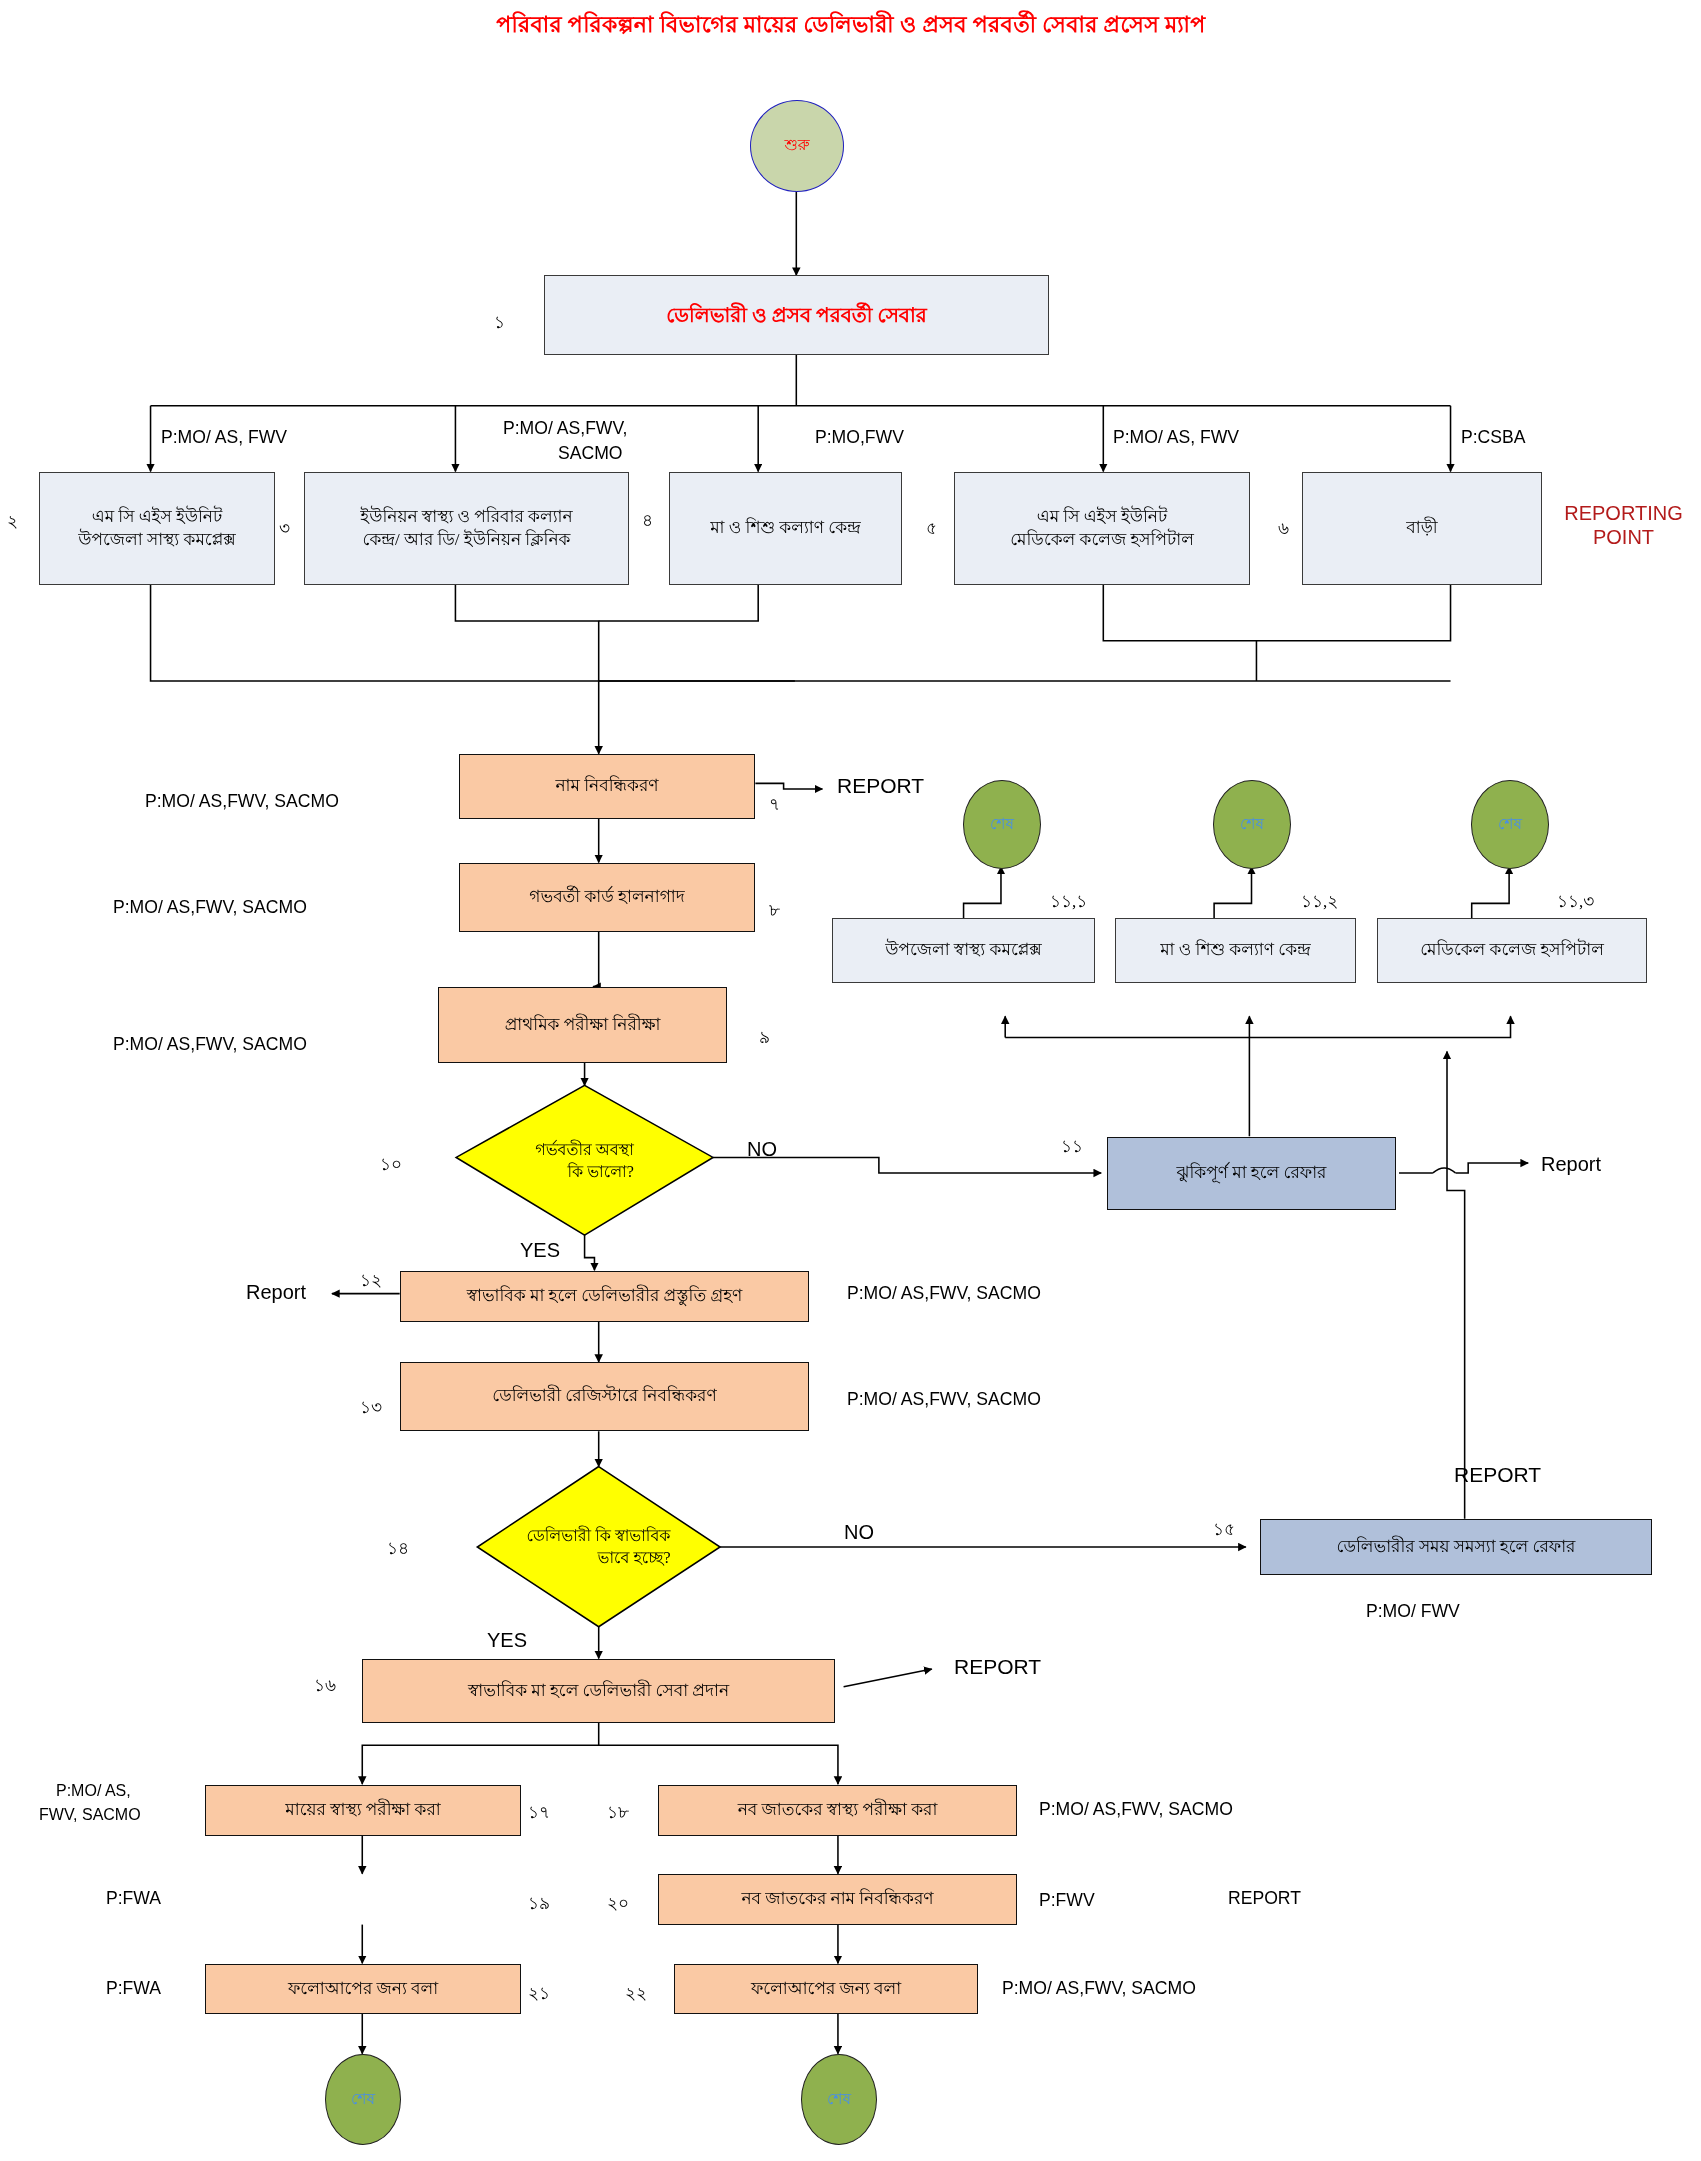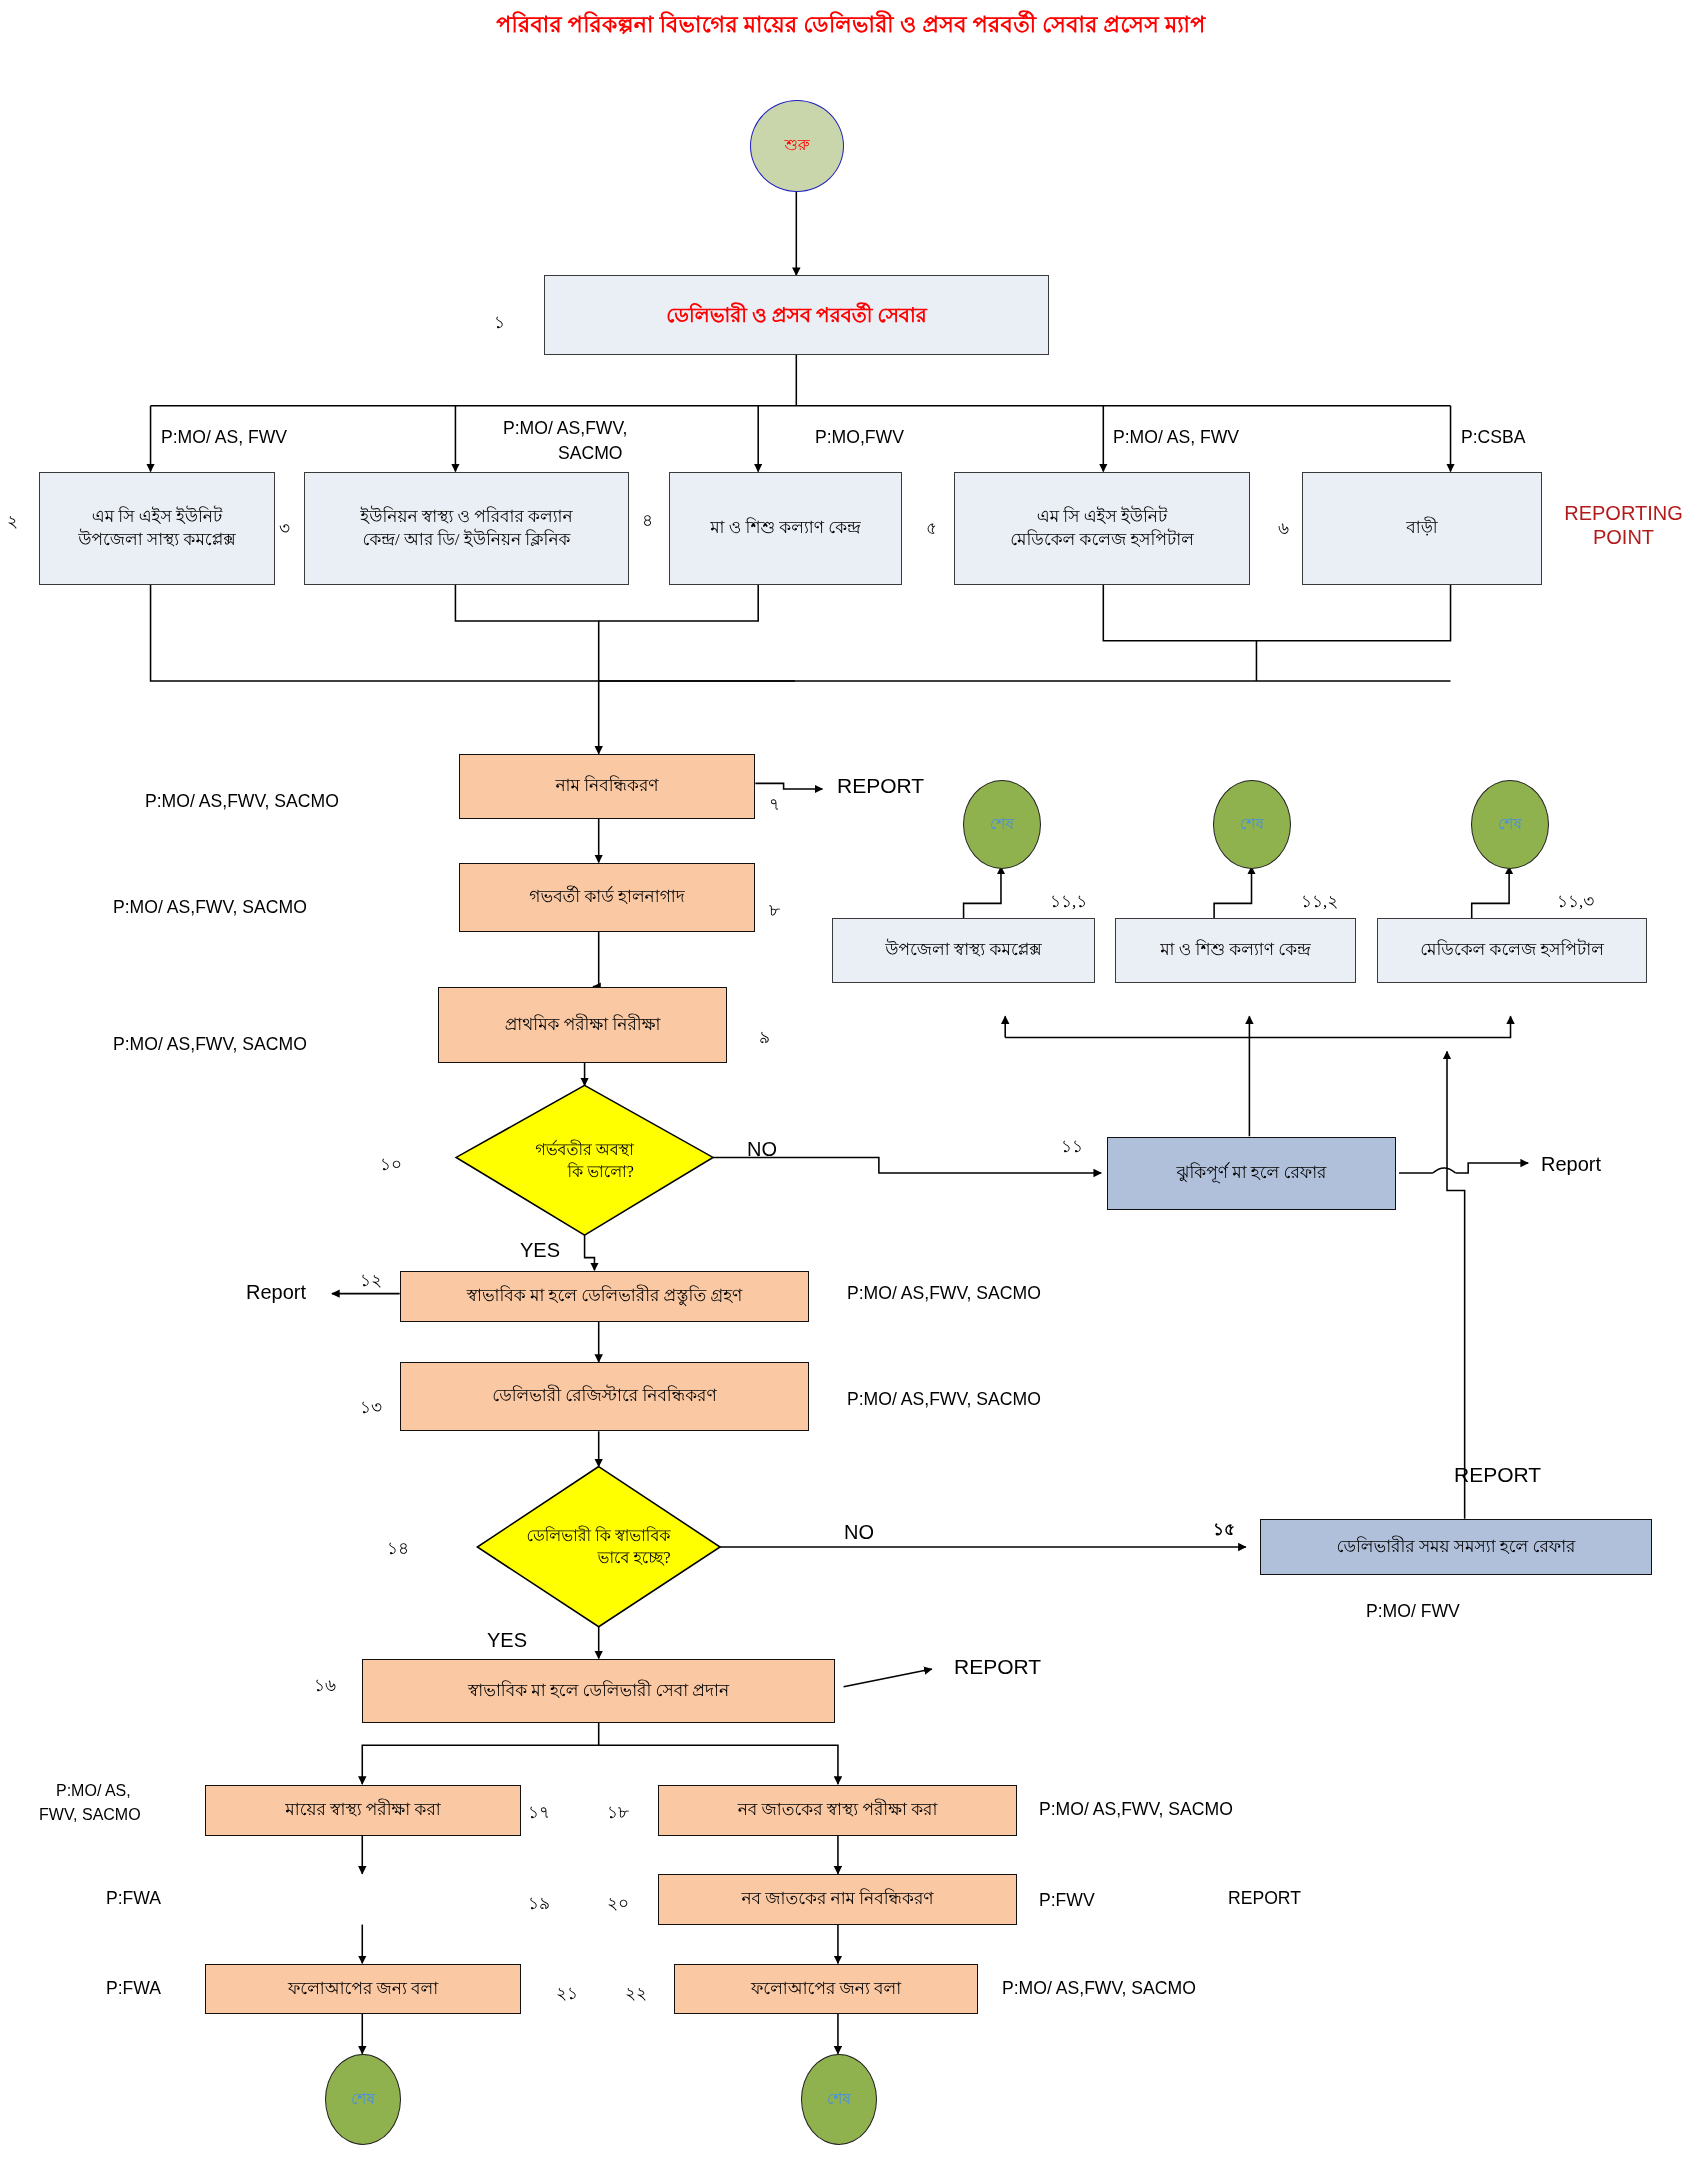--- a/index.html
+++ b/index.html
@@ -269,21 +269,21 @@
       </div>
     </div>
   </div>
   <div class="bn-num" style="left:387px;top:1535px;">১৪</div>
   <div class="ann" style="left:844px;top:1521px;font-size:20px;">NO</div>
   <div class="ann" style="left:487px;top:1629px;font-size:20px;">YES</div>
 
   <div class="node box-slate" style="left:1260px;top:1519px;width:392px;height:56px;">
     <span>ডেলিভারীর সময় সমস্যা হলে রেফার</span>
   </div>
-  <div class="bn-num" style="left:1213px;top:1516px;font-weight:bold;">১৫</div>
+  <div class="bn-num" style="left:1213px;top:1516px;">১৫</div>
   <div class="ann" style="left:1454px;top:1463px;font-size:21px;">REPORT</div>
   <div class="ann" style="left:1366px;top:1601px;">P:MO/ FWV</div>
 
   <div class="node box-orange" style="left:362px;top:1659px;width:473px;height:64px;">
     <span>স্বাভাবিক মা হলে ডেলিভারী সেবা প্রদান</span>
   </div>
   <div class="bn-num" style="left:314px;top:1672px;">১৬</div>
   <div class="ann" style="left:954px;top:1655px;font-size:21px;">REPORT</div>
 
   <div class="node box-orange" style="left:205px;top:1785px;width:316px;height:51px;">
@@ -292,21 +292,21 @@
   <div class="bn-num" style="left:528px;top:1799px;">১৭</div>
   <div class="ann-sm" style="left:56px;top:1782px;">P:MO/ AS,</div>
   <div class="ann-sm" style="left:39px;top:1806px;">FWV, SACMO</div>
 
   <div class="bn-num" style="left:528px;top:1890px;">১৯</div>
   <div class="ann" style="left:106px;top:1888px;">P:FWA</div>
 
   <div class="node box-orange" style="left:205px;top:1964px;width:316px;height:50px;">
     <span>ফলোআপের জন্য বলা</span>
   </div>
-  <div class="bn-num" style="left:528px;top:1980px;margin-left:28px;">২১</div>
+  <div class="bn-num" style="left:528px;top:1980px;">২১</div>
   <div class="ann" style="left:106px;top:1978px;">P:FWA</div>
 
   <div class="term term-end" style="left:325px;top:2054px;width:74px;height:89px;">
     <span>শেষ</span>
   </div>
 
   <div class="node box-orange" style="left:658px;top:1785px;width:359px;height:51px;">
     <span>নব জাতকের স্বাস্থ্য পরীক্ষা করা</span>
   </div>
   <div class="bn-num" style="left:607px;top:1799px;">১৮</div>

